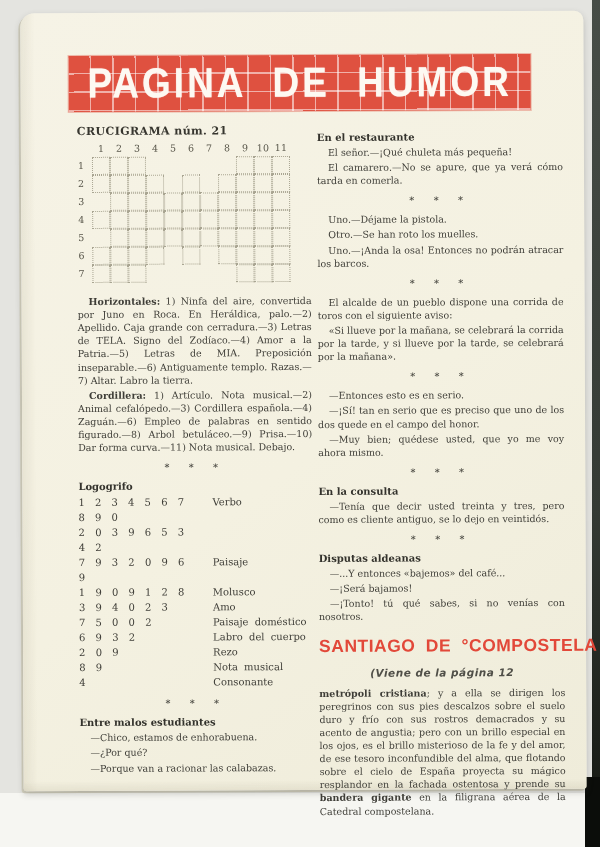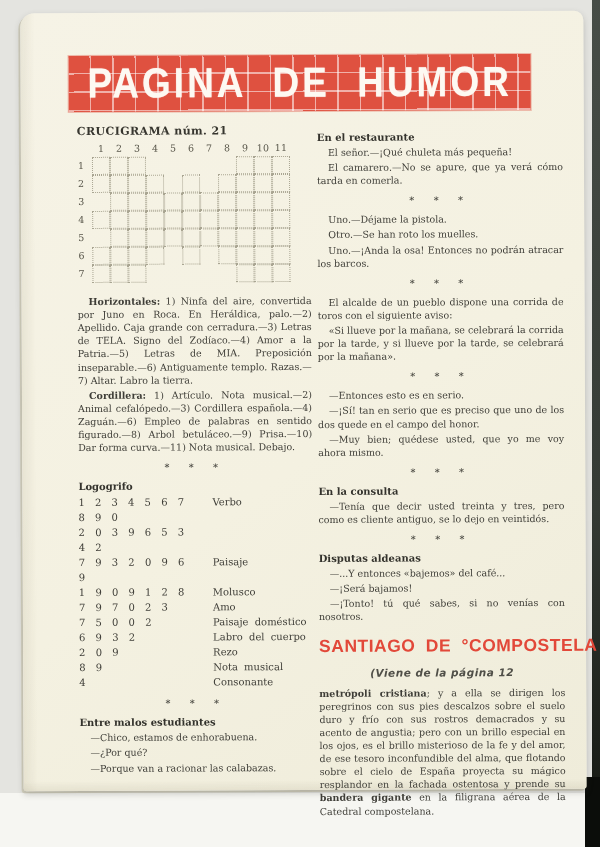--- a/index.html
+++ b/index.html
@@ -210,21 +210,21 @@
           </div>
           <div class="logo-row">
             <span class="logo-nums">7 9 3 2 0 9 6 9</span>
             <span class="logo-clue">Paisaje</span>
           </div>
           <div class="logo-row">
             <span class="logo-nums">1 9 0 9 1 2 8</span>
             <span class="logo-clue">Molusco</span>
           </div>
           <div class="logo-row">
-            <span class="logo-nums">7 9 7 0 2 3</span>
+            <span class="logo-nums">3 9 4 0 2 3</span>
             <span class="logo-clue">Amo</span>
           </div>
           <div class="logo-row">
             <span class="logo-nums">7 5 0 0 2</span>
             <span class="logo-clue">Paisaje doméstico</span>
           </div>
           <div class="logo-row">
             <span class="logo-nums">6 9 3 2</span>
             <span class="logo-clue">Labro del cuerpo</span>
           </div>

